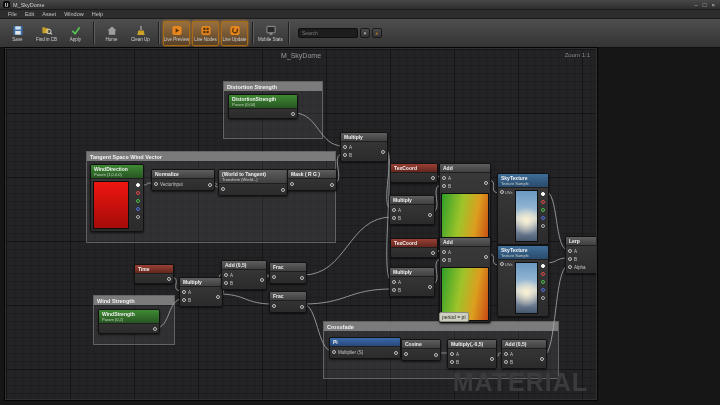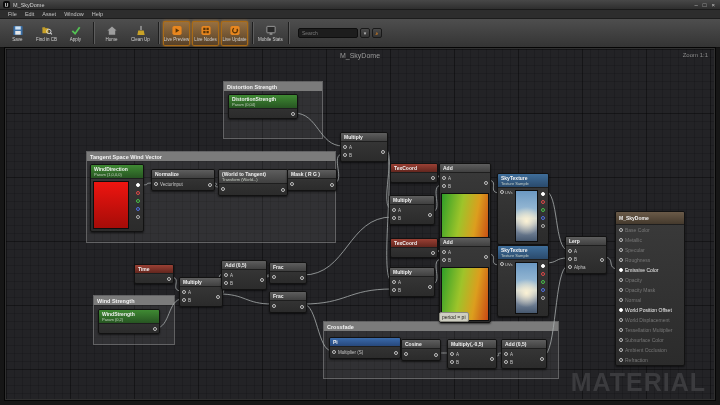--- a/index.html
+++ b/index.html
@@ -29,21 +29,21 @@
   .tsep{width:1px;height:22px;background:#1e1e1e;box-shadow:1px 0 0 #5d5d5d;margin:0 3px;flex:none}
   .searchwrap{display:flex;align-items:center;gap:2px;margin-left:6px}
   .search{width:60px;height:10px;background:#1d1d1d;border:1px solid #0e0e0e;border-radius:2px;
     color:#d0d0d0;font-size:5px;padding:0 3px;outline:none;box-sizing:border-box;
     font-family:"Liberation Sans","DejaVu Sans",sans-serif}
   .search::placeholder{color:#7a7a7a}
   .sbtn{width:10px;height:10px;background:linear-gradient(#4a4a4a,#323232);border:1px solid #191919;
     border-radius:2px;color:#bbb;font-size:5px;display:flex;align-items:center;justify-content:center;box-sizing:border-box}
   .sbtn.orange{color:#e8861e;font-weight:bold}
   
-  .graph{position:absolute;left:4px;top:47px;width:712px;height:354px;border:1px solid #050505;
+  .graph{position:absolute;left:4px;top:47px;width:594px;height:354px;border:1px solid #050505;
     box-shadow:inset 0 0 0 1px #2f2f2f;background:#d946ef;box-sizing:border-box}
   .canvas{position:absolute;inset:1px;overflow:hidden;background-color:#232326;background-image:
     linear-gradient(rgba(0,0,0,.30) 1px,transparent 1px),
     linear-gradient(90deg,rgba(0,0,0,.30) 1px,transparent 1px),
     linear-gradient(rgba(0,0,0,.13) 1px,transparent 1px),
     linear-gradient(90deg,rgba(0,0,0,.13) 1px,transparent 1px);
     background-size:64px 64px,64px 64px,8px 8px,8px 8px}
   .gtitle{position:absolute;top:3px;left:0;width:100%;text-align:center;font-size:7px;color:#9a9a9a;z-index:6}
   .gzoom{position:absolute;top:3px;right:6px;font-size:6px;color:#8a8a8a;z-index:6}
   .watermark{position:absolute;right:8px;bottom:2px;font-size:25px;font-weight:bold;color:#3b3b3e;

